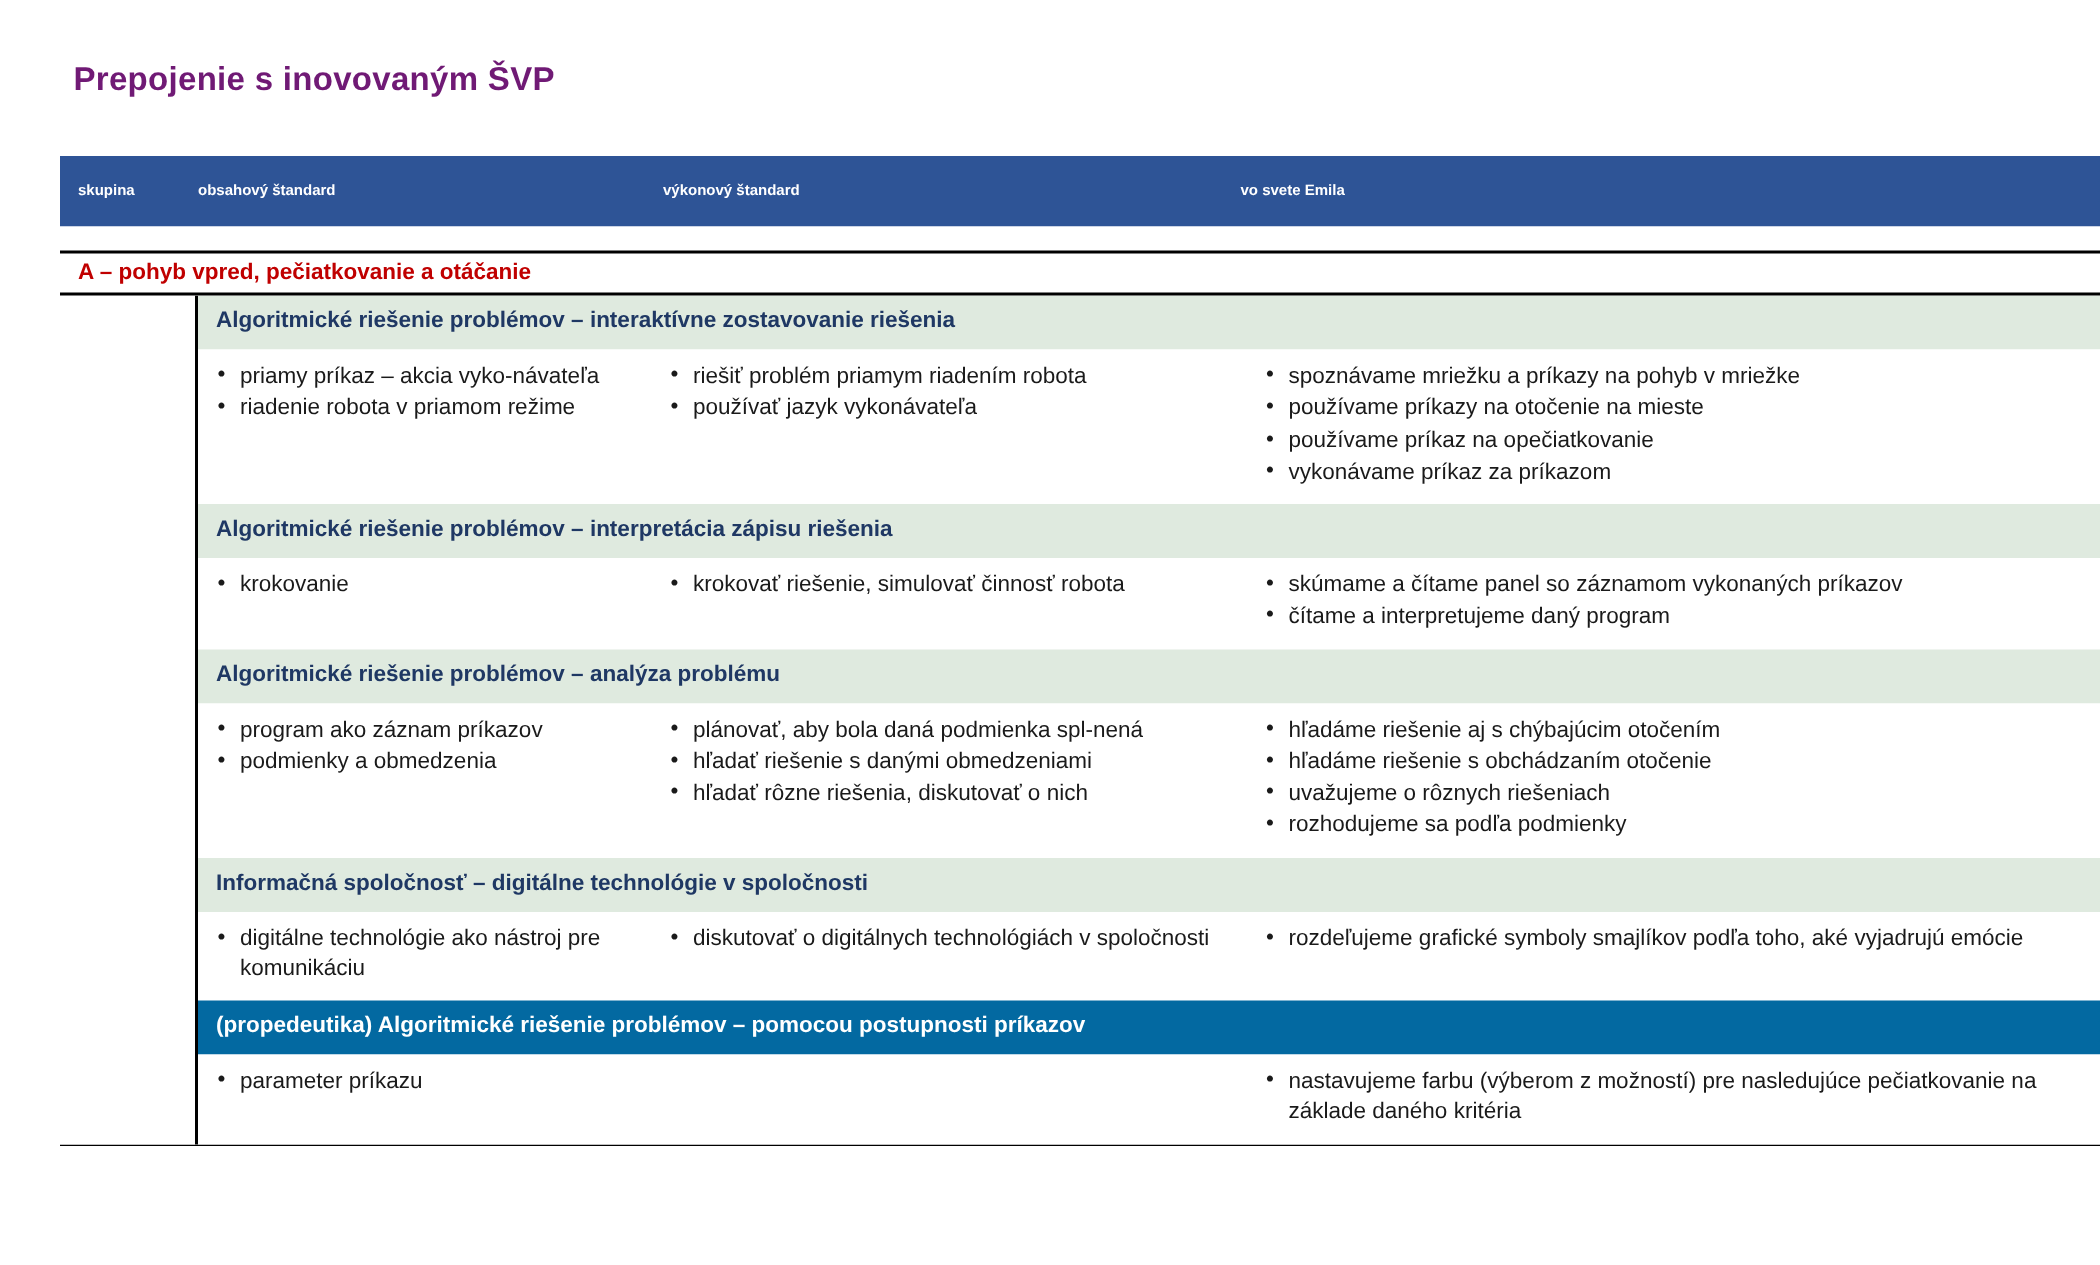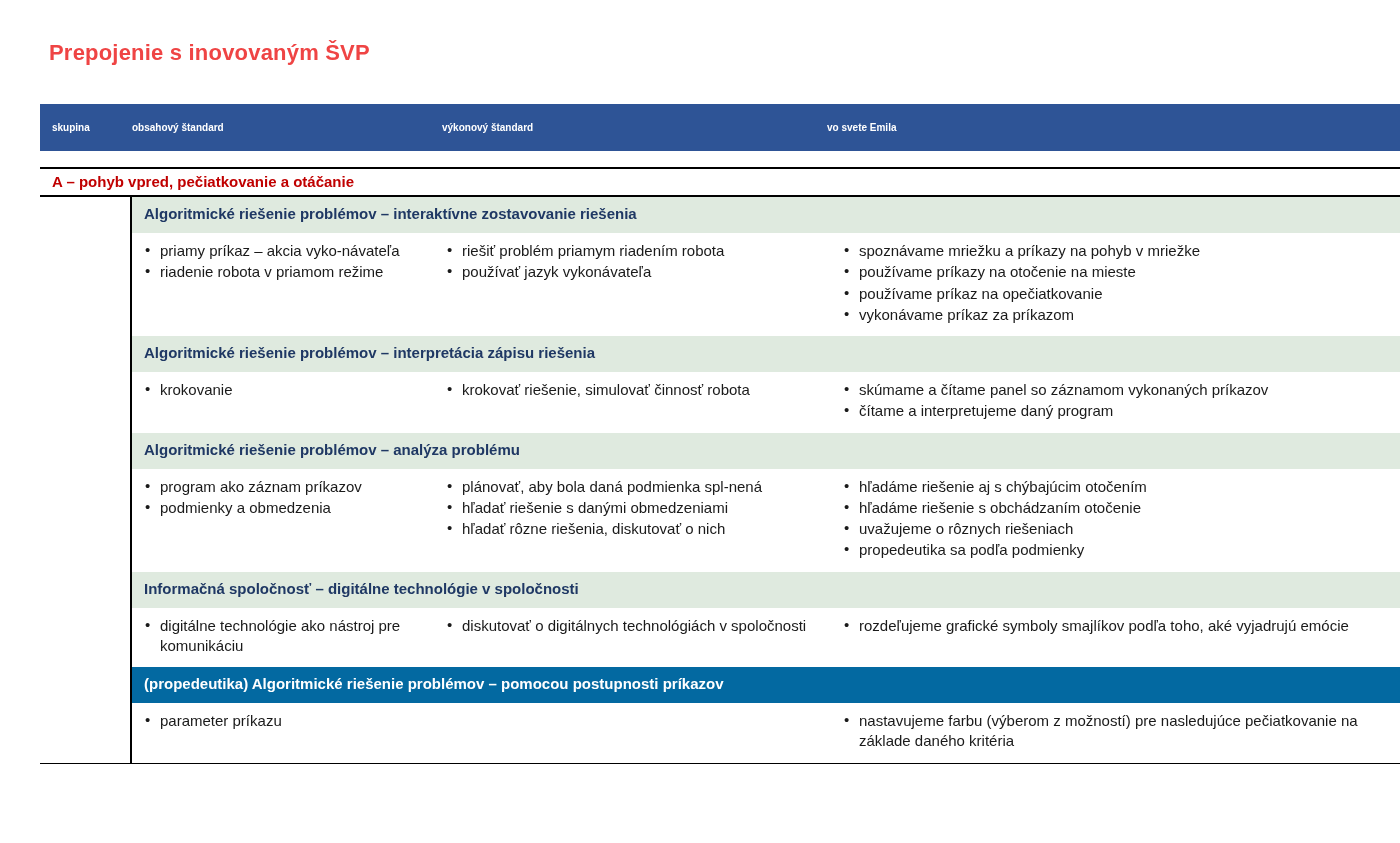--- a/index.html
+++ b/index.html
@@ -23,21 +23,21 @@
     box-sizing: border-box;
   }
 
   
   .doc-title {
     position: absolute;
     left: 49px;
     top: 40px;
     font-size: 22px;
     font-weight: bold;
-    color: #ef4444;
+    color: #701a75;
     letter-spacing: 0.2px;
     white-space: nowrap;
   }
 
   
   .tbl {
     position: absolute;
     left: 40px;
     top: 104px;
     width: 1360px;
@@ -229,21 +229,21 @@
                 <li>plánovať, aby bola daná podmienka spl-nená</li>
                 <li>hľadať riešenie s danými obmedzeniami</li>
                 <li>hľadať rôzne riešenia, diskutovať o nich</li>
               </ul>
             </div>
             <div class="cell cell-emil">
               <ul class="blist">
                 <li>hľadáme riešenie aj s chýbajúcim otočením</li>
                 <li>hľadáme riešenie s obchádzaním otočenie</li>
                 <li>uvažujeme o rôznych riešeniach</li>
-                <li>propedeutika sa podľa podmienky</li>
+                <li>rozhodujeme sa podľa podmienky</li>
               </ul>
             </div>
           </div>
           <div class="sec-head tone-light">Informačná spoločnosť – digitálne technológie v spoločnosti</div>
           <div class="sec-body">
             <div class="cell cell-obsah">
               <ul class="blist">
                 <li>digitálne technológie ako nástroj pre komunikáciu</li>
               </ul>
             </div>

